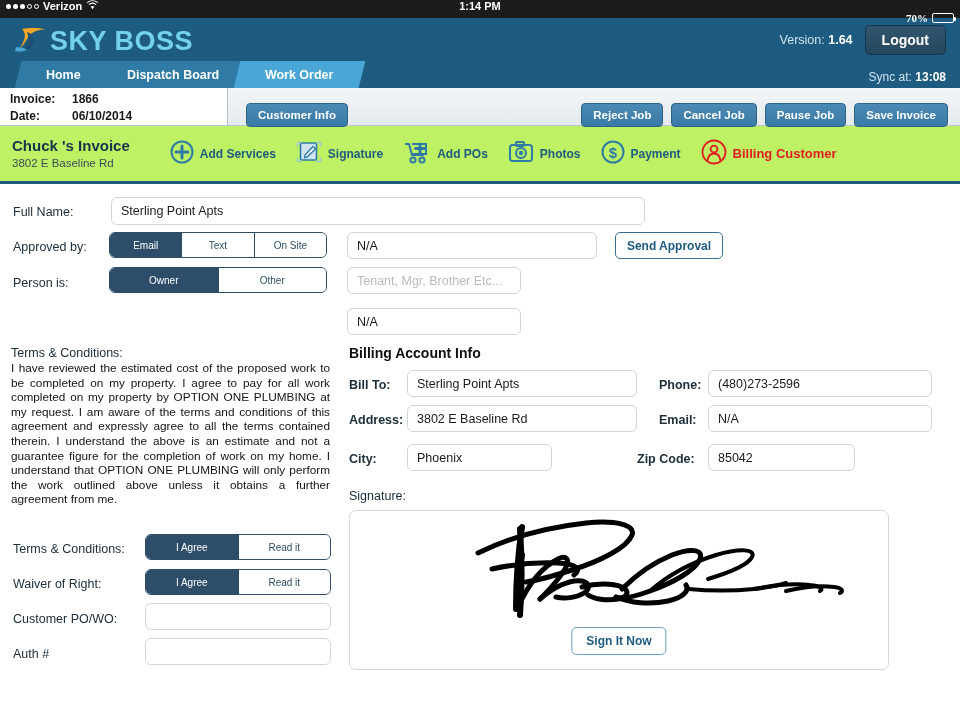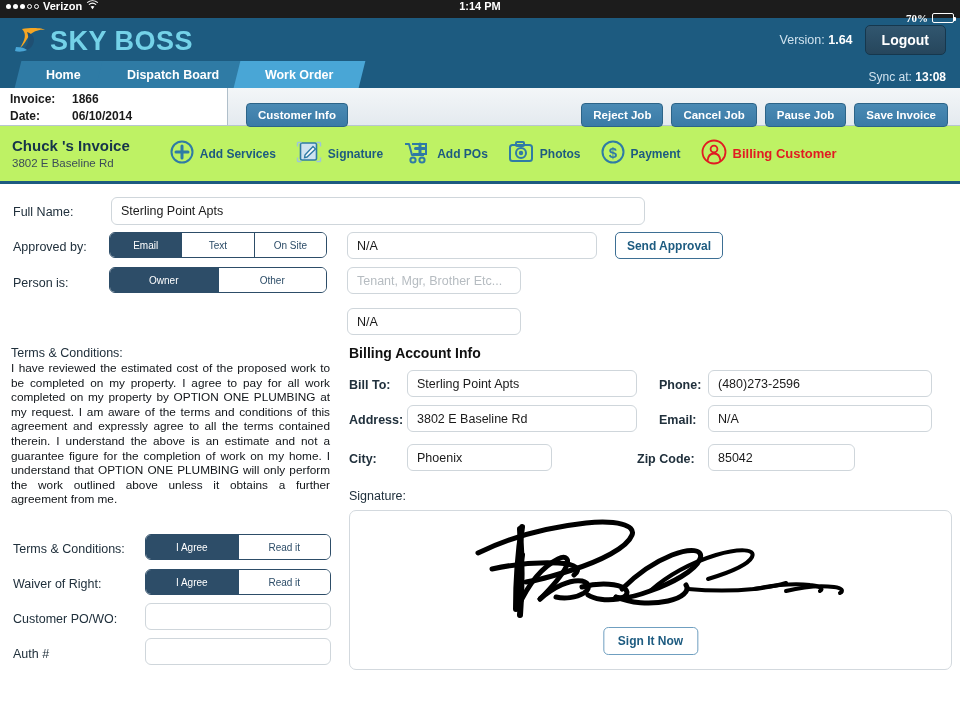--- a/index.html
+++ b/index.html
@@ -389,21 +389,21 @@
   <div class="abs txtbox" style="left:708px; top:221px; width:224px; height:27px;">N/A</div>
 
   <div class="abs fld-label" style="left:349px; top:268px; font-weight:bold;">City:</div>
   <div class="abs txtbox" style="left:407px; top:260px; width:145px; height:27px;">Phoenix</div>
 
   <div class="abs fld-label" style="left:637px; top:268px; font-weight:bold;">Zip Code:</div>
   <div class="abs txtbox" style="left:708px; top:260px; width:147px; height:27px;">85042</div>
 
   <div class="abs fld-label" style="left:349px; top:305px;">Signature:</div>
 
-  <div class="abs sig-box" style="left:349px; top:326px; width:603px; height:160px;">
+  <div class="abs sig-box" style="left:349px; top:326px; width:540px; height:160px;">
     <svg width="603" height="160" viewBox="0 0 603 160" style="display:block;">
       <g fill="none" stroke="#000000" stroke-linecap="round" stroke-linejoin="round">
         <path d="M128 42 C160 26 200 16 236 12 C266 9 286 14 282 24 C277 37 250 50 222 59 C200 66 184 70 176 71" stroke-width="5"></path>
         <path d="M172 16 C168 42 166 74 166 98 C166 82 168 62 172 44" stroke-width="6"></path>
         <path d="M170 18 C172 48 172 80 170 104" stroke-width="6"></path>
         <path d="M142 58 C160 54 186 51 208 52 C226 53 232 58 224 64" stroke-width="5"></path>
         <path d="M168 96 C178 74 192 56 208 48 C216 44 220 48 216 56 C210 68 198 80 190 88" stroke-width="5"></path>
         <path d="M190 88 C204 76 220 68 232 70 C240 72 240 78 234 82 C226 87 214 88 206 86" stroke-width="5"></path>
         <path d="M232 76 C246 72 262 72 272 76 C280 80 278 86 268 88 C256 90 244 88 238 84" stroke-width="5"></path>
         <path d="M272 78 C284 66 302 52 322 44 C340 37 354 38 350 48 C345 60 322 72 300 80 C284 86 272 88 266 86" stroke-width="5"></path>

